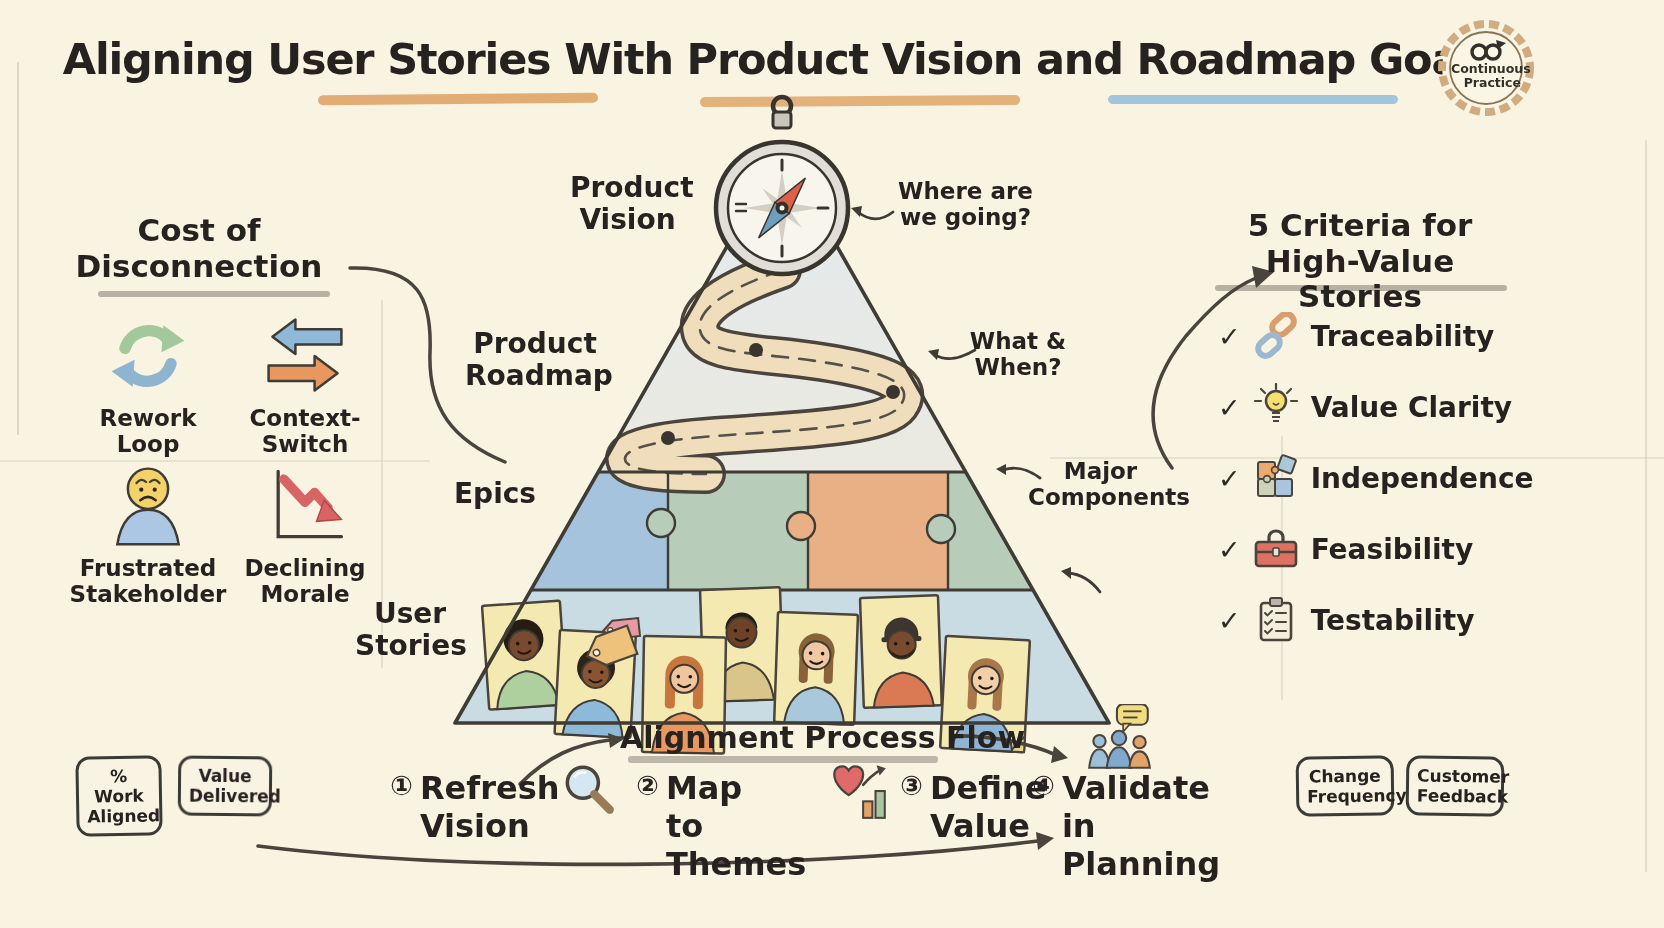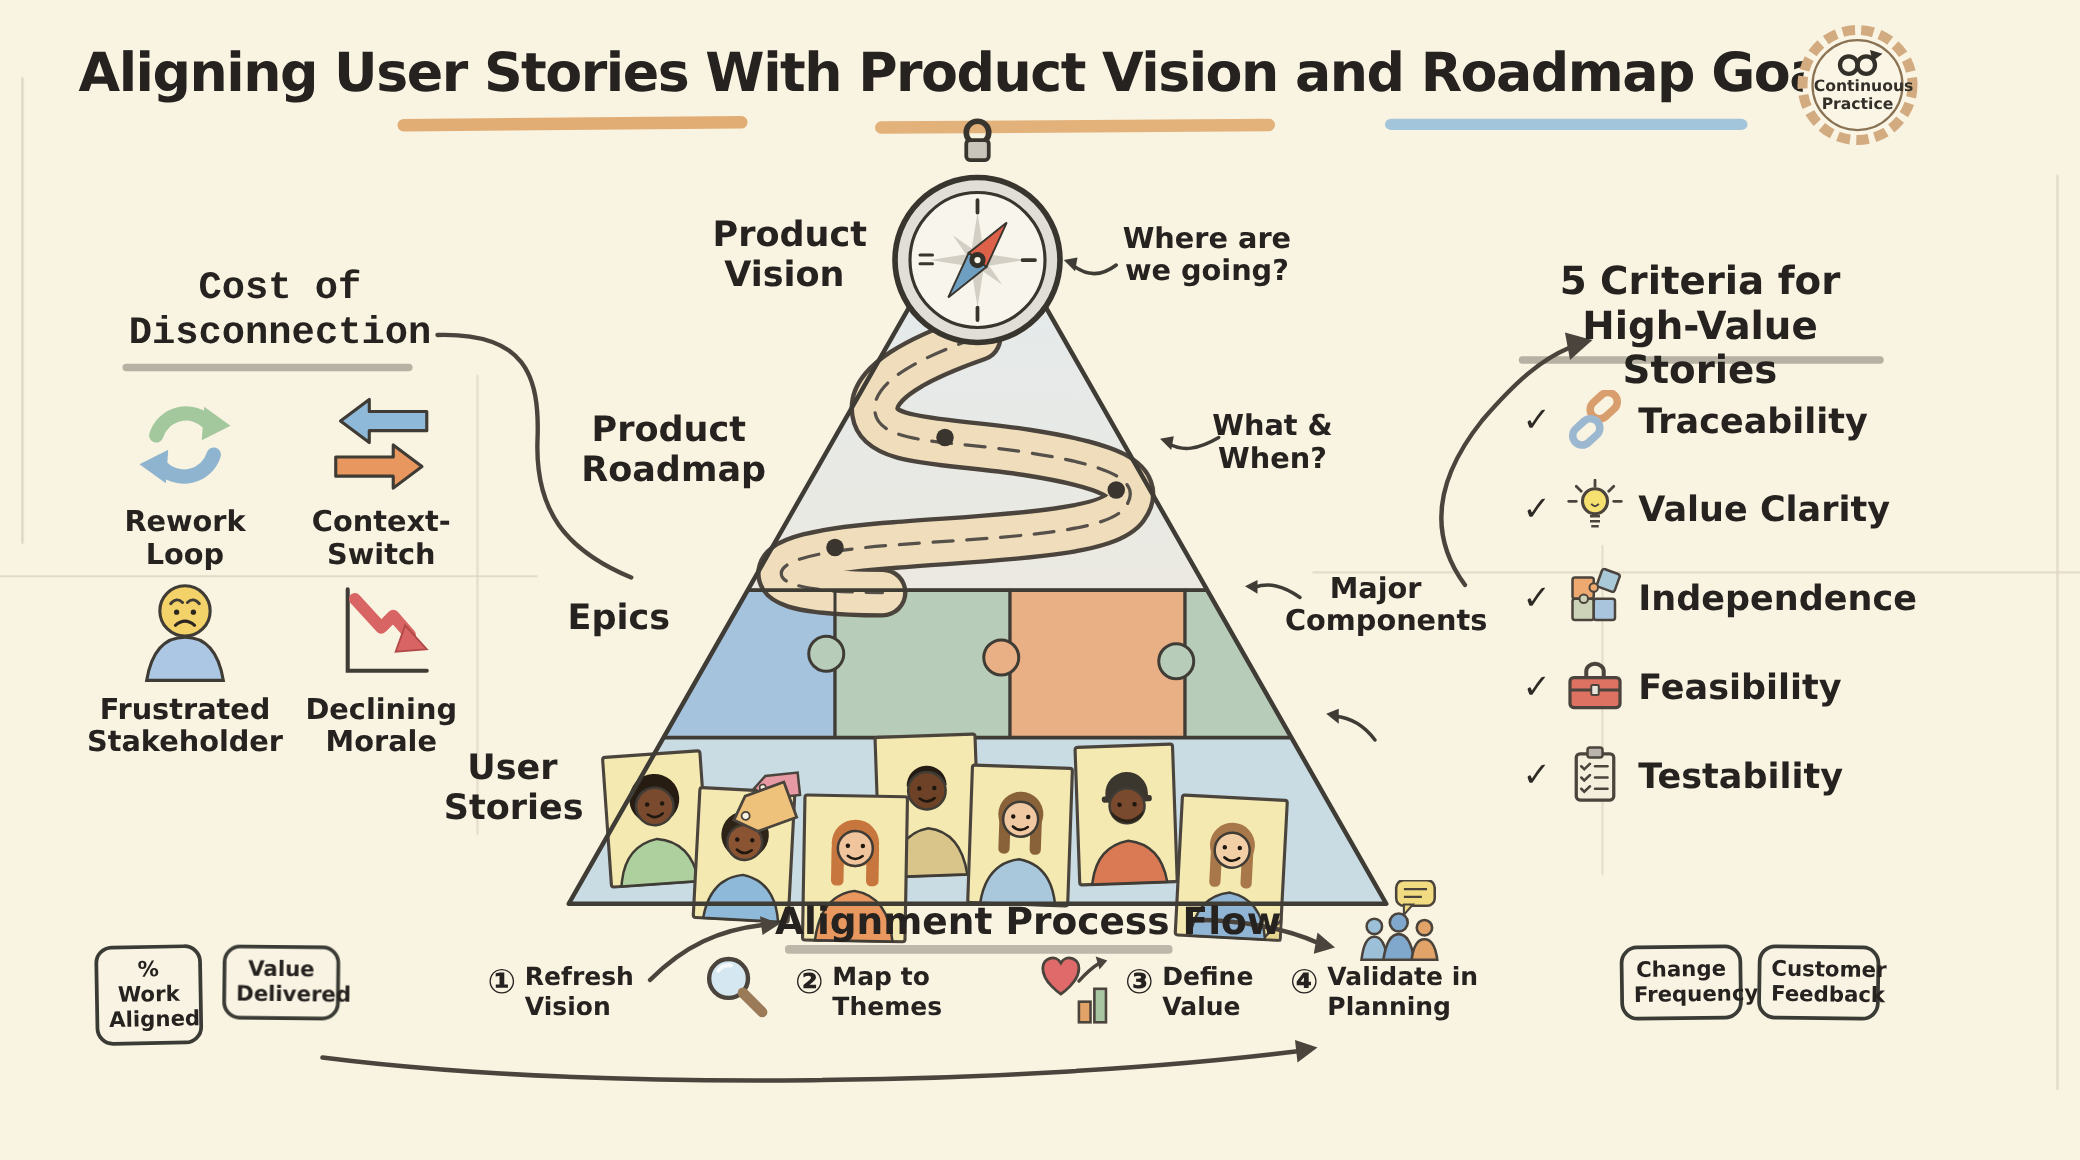--- a/index.html
+++ b/index.html
@@ -12,21 +12,21 @@
   .lyr{font-size:28px;font-weight:700;line-height:1.15;text-align:center;}
   .ann{font-size:23px;font-weight:700;line-height:1.15;text-align:center;}
   .itm-label{font-size:23px;font-weight:700;line-height:1.12;text-align:center;margin-top:4px;}
   .l-item{display:flex;flex-direction:column;align-items:center;}
   .r-row{display:flex;align-items:center;gap:11px;height:56px;}
   .r-check{font-size:27px;font-weight:700;color:#2e2a25;}
   .r-label{font-size:28px;font-weight:700;white-space:nowrap;}
   .flow-title{font-size:30px;font-weight:700;text-align:center;white-space:nowrap;}
   .step{display:flex;align-items:flex-start;gap:7px;}
   .step-num{font-size:27px;font-weight:700;line-height:1.15;}
-  .step-label{font-size:20px;font-weight:700;line-height:1.18;}
+  .step-label{font-size:32px;font-weight:700;line-height:1.18;}
   .metric{background:#f8f3e2;border:3px solid #3b3b35;border-radius:14px;
           font-size:17px;font-weight:700;line-height:1.18;text-align:center;
           padding:7px 8px;box-sizing:border-box;}
   .badge-txt{font-size:12.5px;font-weight:700;line-height:1.15;text-align:center;color:#33302a;}
   svg{display:block;}
 </style>
 </head>
 <body>
 
 <div class="canvas">
@@ -243,24 +243,24 @@
   <div class="abs" style="left:1436px;top:14px;width:100px;height:108px;">
     <svg width="100" height="108" viewBox="0 0 100 108">
       <circle cx="50" cy="54" r="44" fill="#fbf5e6" stroke="#d2ac80" stroke-width="8" stroke-dasharray="10 5"></circle>
       <circle cx="50" cy="54" r="36" fill="#fbf5e6" stroke="#8a7354" stroke-width="1.8"></circle>
       <g fill="none" stroke="#33302a" stroke-width="3.4">
         <circle cx="43" cy="38" r="7"></circle>
           <circle cx="57" cy="38" r="7"></circle>
         <polygon points="60,26 70,29 62,35" fill="#33302a" stroke="none"></polygon>
       </g>
     </svg>
-    <div class="abs badge-txt" style="left:15px;top:48px;width:70px;">Continuous Practice</div>
-  </div>
-
-  <div class="abs h2" style="left:69px;top:213px;width:310px;font-family:Liberation Mono, monospace;">Cost of Disconnection</div>
+    <div class="abs badge-txt" style="left:15px;top:48px;width:70px;text-align:right;">Continuous Practice</div>
+  </div>
+
+  <div class="abs h2" style="left:44px;top:213px;width:310px;">Cost of Disconnection</div>
 
   <div class="abs l-item" style="left:73px;top:310px;width:150px;justify-content:center;">
     <svg width="92" height="92" viewBox="0 0 96 96" fill="none">
       <path d="M24 40 A26 26 0 0 1 68 30" stroke="#a4c89e" stroke-width="12" stroke-linecap="round"></path>
       <polygon points="64,16 86,32 62,44" fill="#a4c89e"></polygon>
       <path d="M72 56 A26 26 0 0 1 28 66" stroke="#8fb4cf" stroke-width="12" stroke-linecap="round"></path>
       <polygon points="32,80 10,64 34,52" fill="#8fb4cf"></polygon>
     </svg>
     <div class="itm-label">Rework Loop</div>
   </div>

